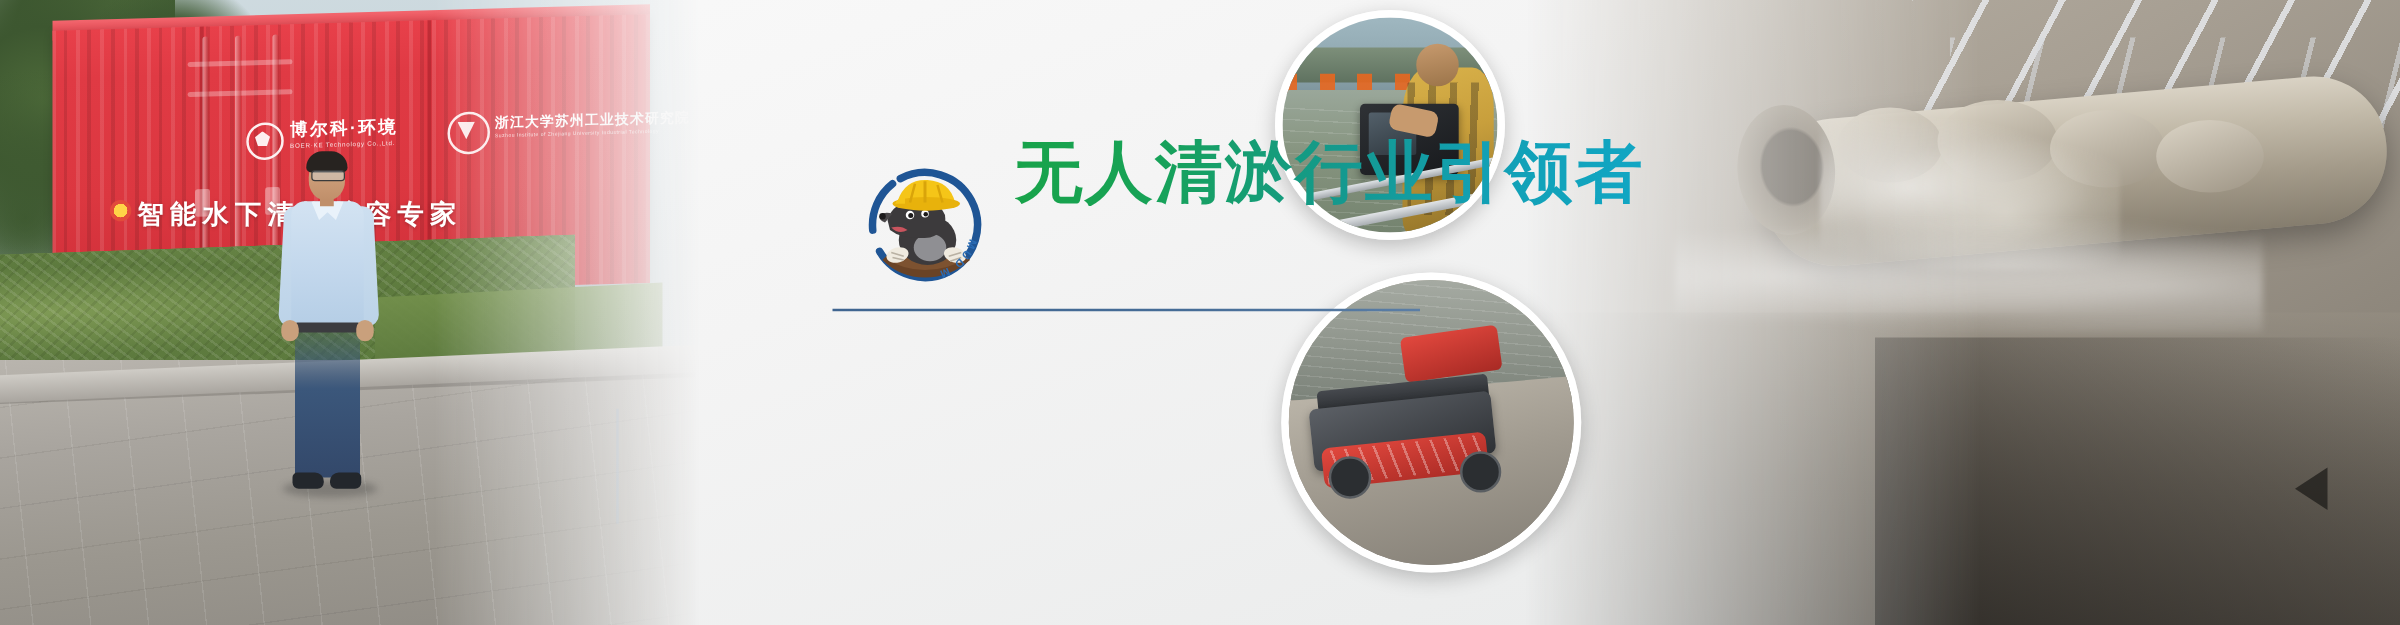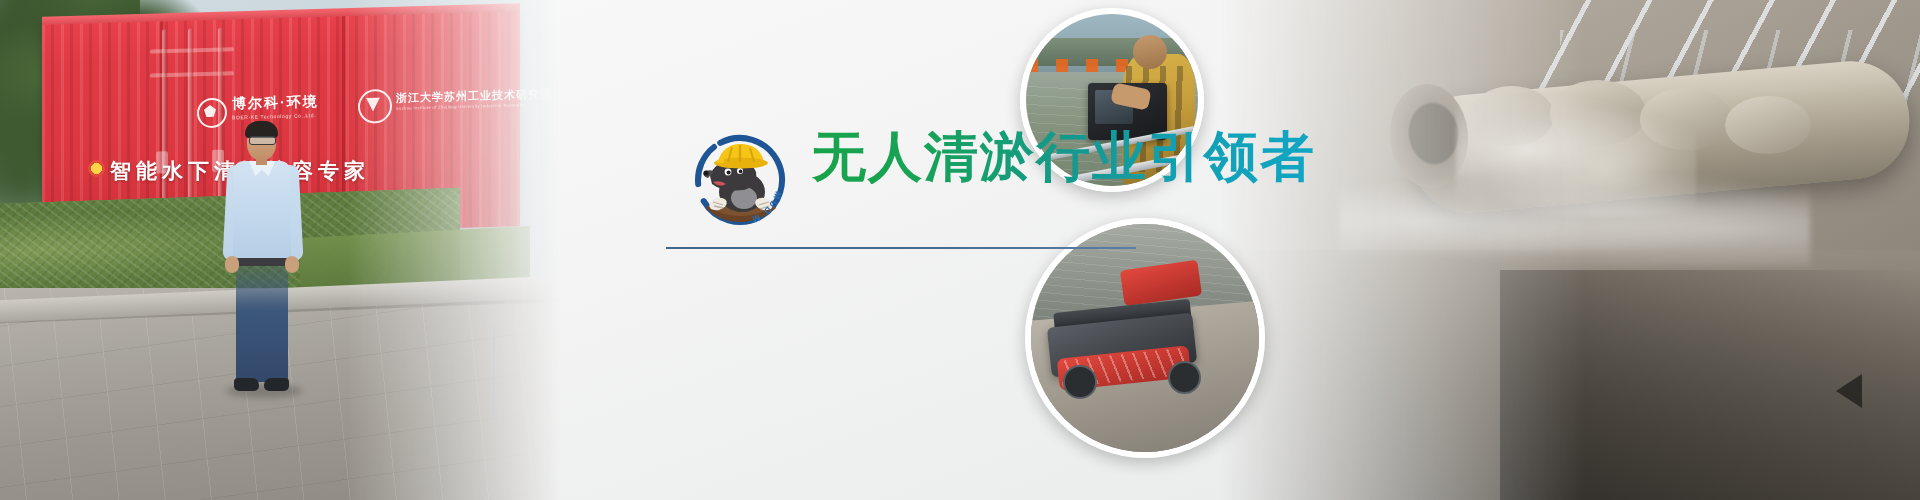--- a/index.html
+++ b/index.html
@@ -188,21 +188,21 @@
   .cb-red2{position:absolute;left:12%;top:56%;width:58%;height:14%;border-radius:7px;
      background:linear-gradient(170deg,#e2483e,#a82a24);transform:rotate(-6deg);}
   .cb-auger{position:absolute;left:13%;top:57%;width:56%;height:12%;opacity:.7;
      background:repeating-linear-gradient(74deg,rgba(255,255,255,.45) 0 2px,rgba(0,0,0,0) 2px 11px);transform:rotate(-6deg);}
   .cb-track{position:absolute;left:10%;top:36%;width:60%;height:10%;border-radius:4px;
      background:linear-gradient(180deg,#46494e,#232629);transform:rotate(-6deg);}
   .cb-wheel{position:absolute;width:13%;height:13%;border-radius:50%;background:#2b2e31;border:2px solid #5a5e62;}
 
   
   .logo-wrap{position:absolute;left:688px;top:128px;width:104px;height:104px;}
-  .headline{position:absolute;left:812px;top:125px;height:64px;display:flex;align-items:center;}
+  .headline{position:absolute;left:812px;top:111px;height:64px;display:flex;align-items:flex-start;}
   .headline span{
      font-size:54px;font-weight:900;letter-spacing:2px;line-height:1;white-space:nowrap;
      font-family:"DejaVu Sans","Liberation Sans",sans-serif;
      background:linear-gradient(90deg,#18a34a 0%,#17a257 22%,#14998f 52%,#12a0b4 74%,#11a6c4 100%);
      -webkit-background-clip:text;background-clip:text;color:transparent;
      -webkit-text-fill-color:transparent;}
   .divider{position:absolute;left:666px;top:247px;width:470px;height:2px;
      background:linear-gradient(90deg,#3f6590 0%,#456c96 60%,#5b7ea6 100%);}
 </style>
 </head>

